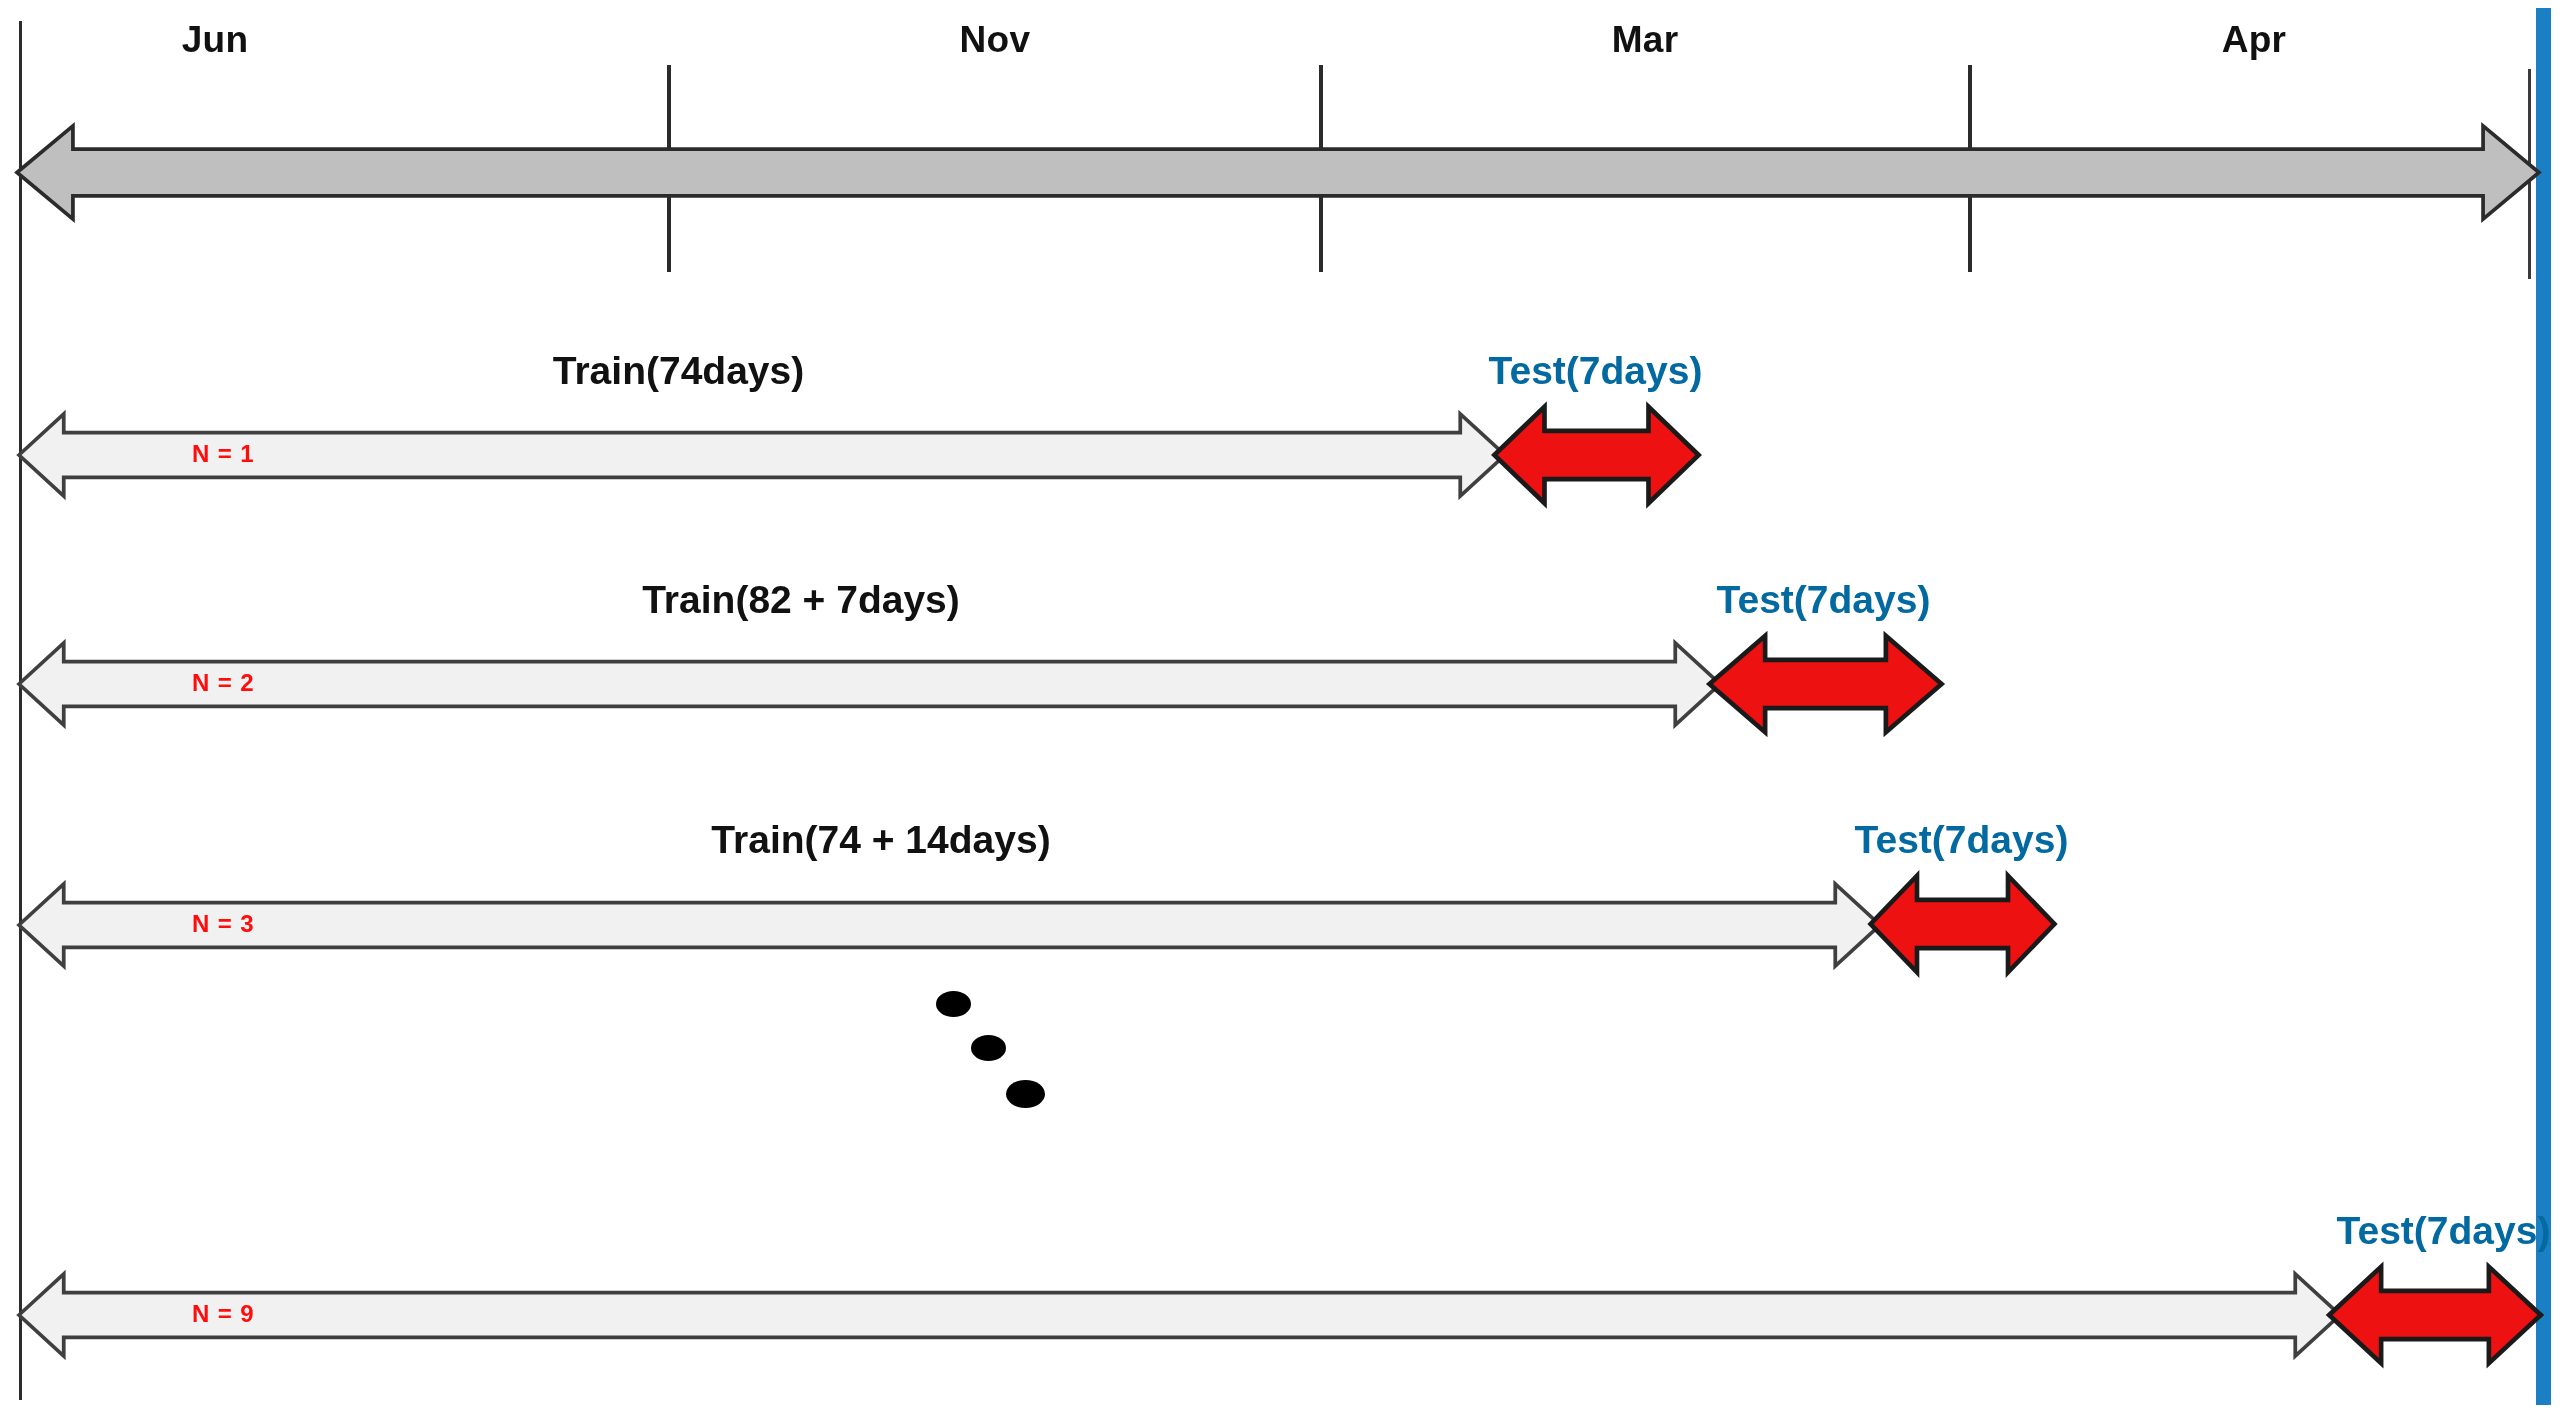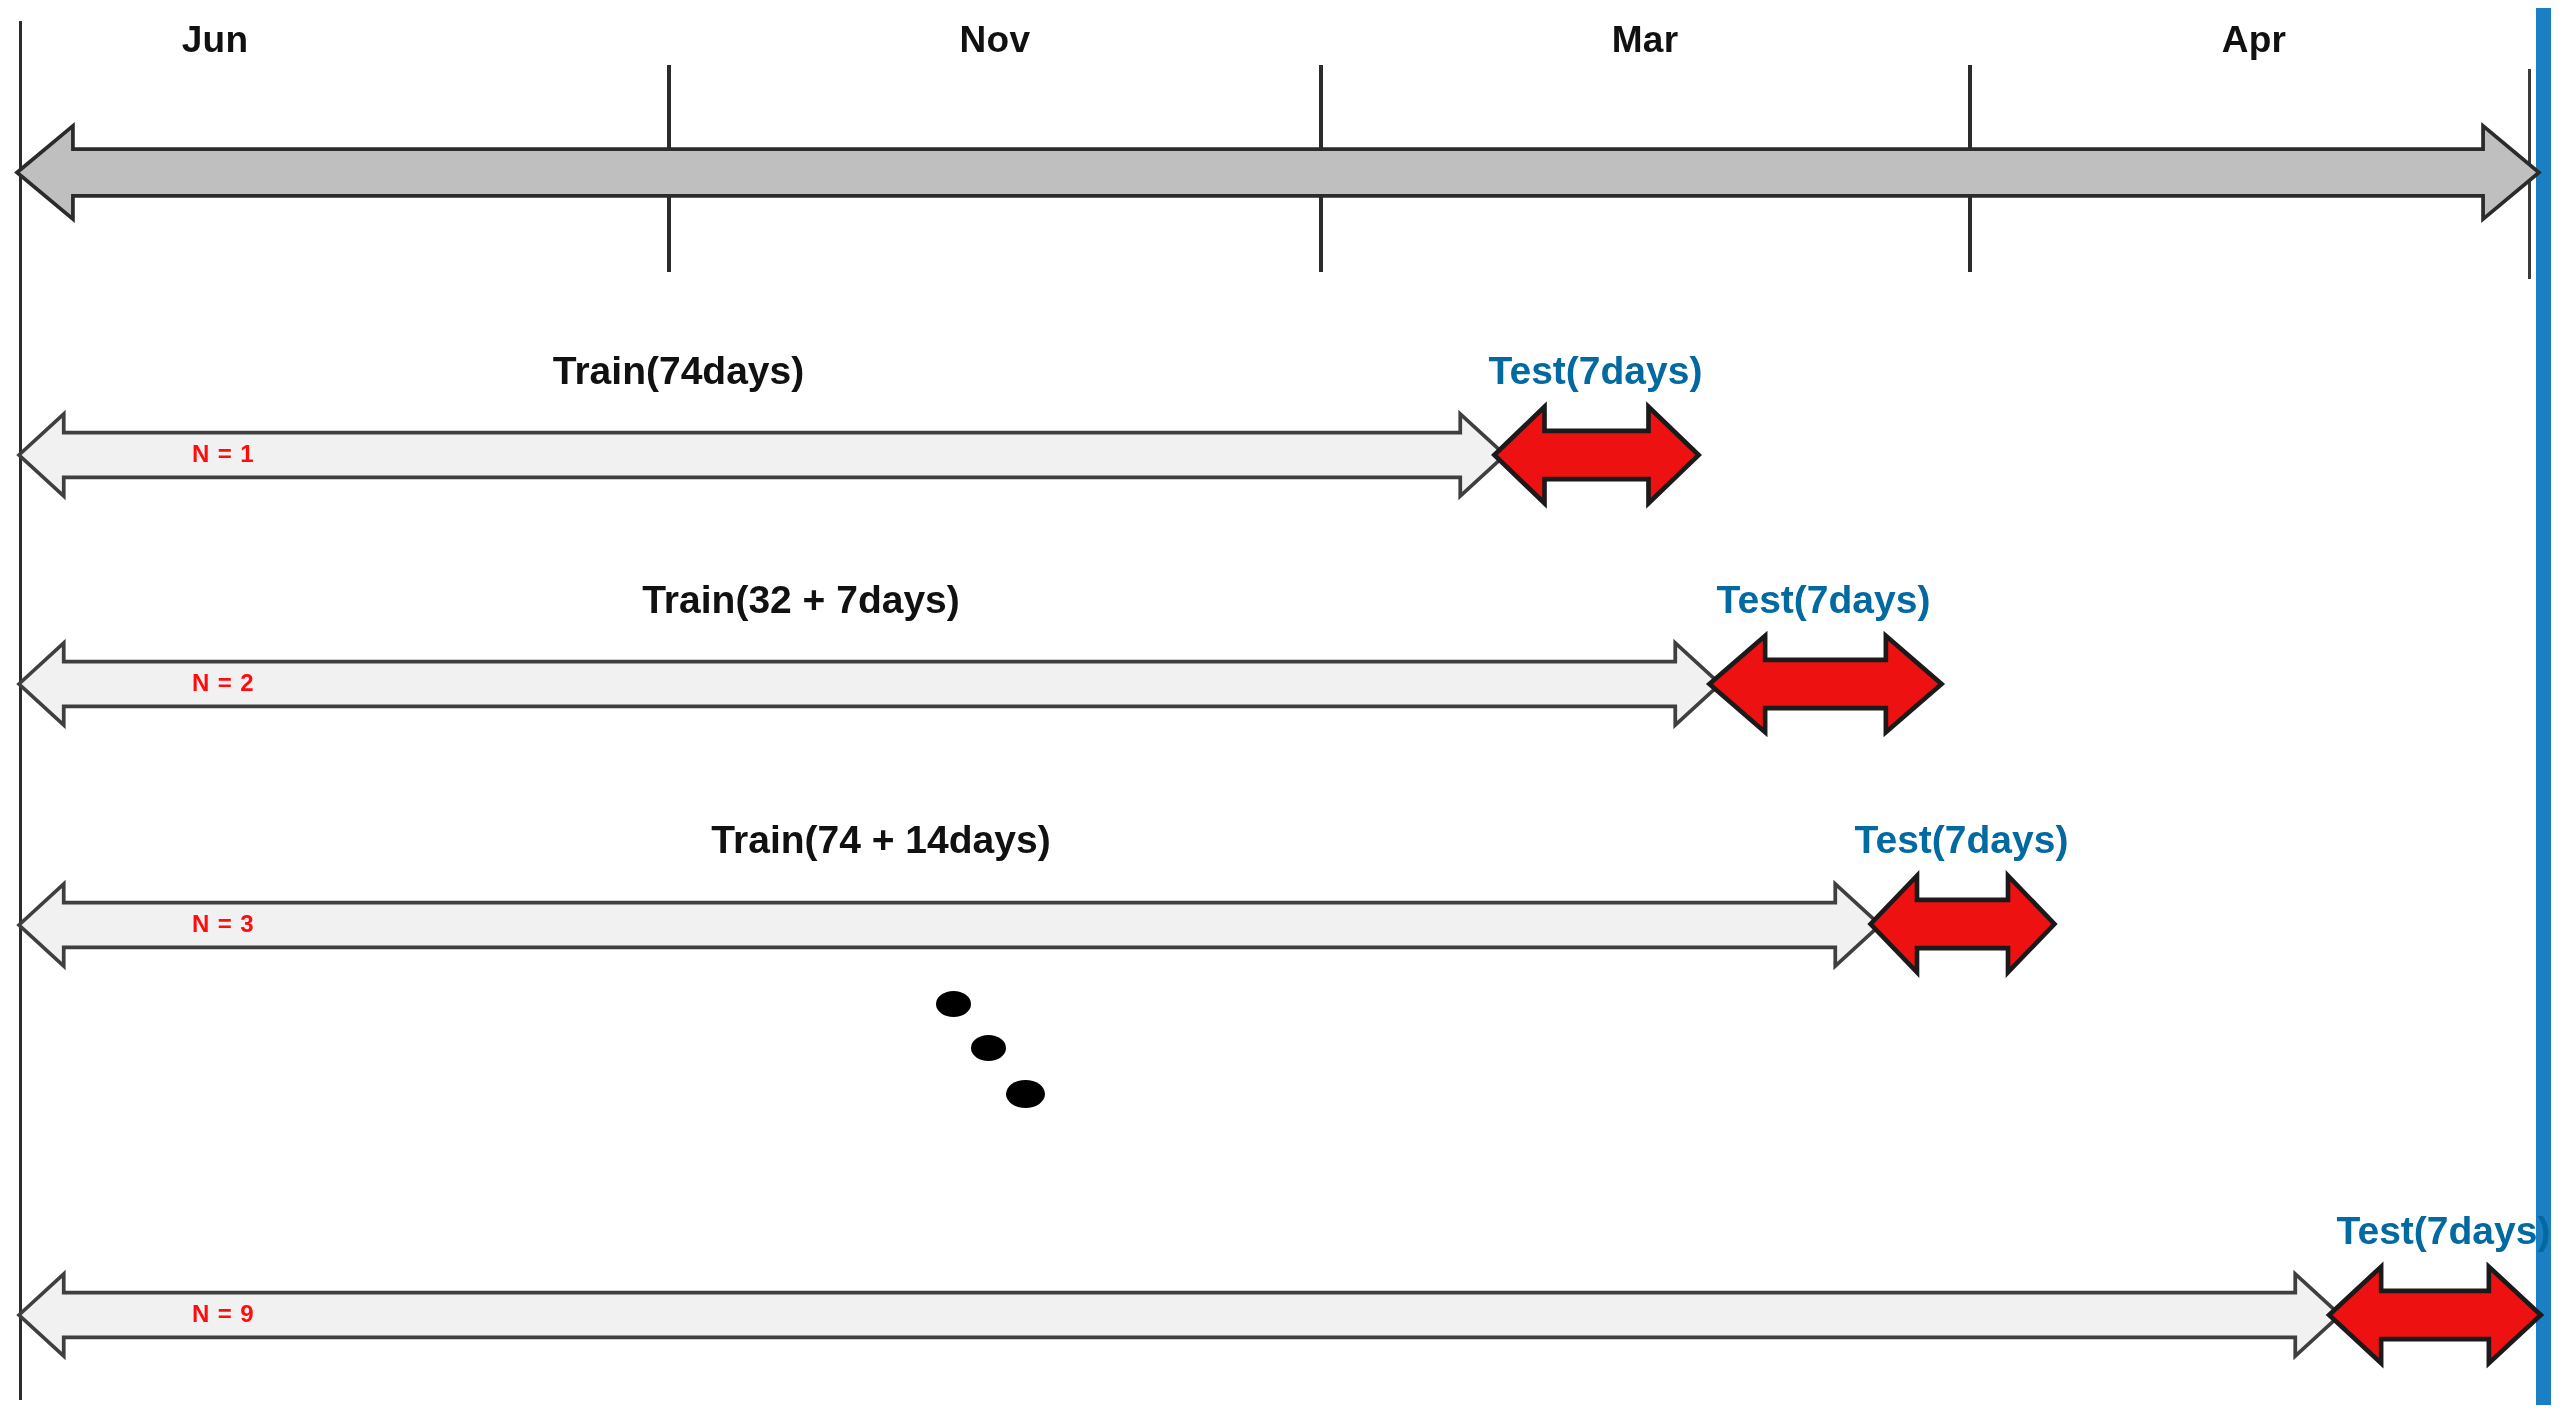--- a/index.html
+++ b/index.html
@@ -116,21 +116,21 @@
   <svg class="arrow-svg" style="left:18.6px; top:412px;" width="1486" height="86" viewBox="0 0 1594 92">
     <polygon points="0,46 48,2 48,22 1546,22 1546,2 1594,46 1546,90 1546,70 48,70 48,90" fill="#f1f1f1" stroke="#3f3f3f" stroke-width="4" stroke-linejoin="miter"></polygon>
   </svg>
 
   <div class="n-label" style="left:166px; top:440px;">N = 1</div>
 
   <svg class="arrow-svg" style="left:1494px; top:403px;" width="205" height="104" viewBox="0 0 220 112">
     <polygon points="0,56 54,4 54,30 166,30 166,4 220,56 166,108 166,82 54,82 54,108" fill="#ee1111" stroke="#1a1a1a" stroke-width="5" stroke-linejoin="miter"></polygon>
   </svg>
 
-  <div class="row-title" style="left:475px; top:578px; width:652px;">Train(32 + 7days)</div>
+  <div class="row-title" style="left:475px; top:578px; width:652px;">Train(82 + 7days)</div>
   <div class="test-title" style="left:1544px; top:578px; width:559px;">Test(7days)</div>
 
   <svg class="arrow-svg" style="left:18.6px; top:641px;" width="1701" height="86" viewBox="0 0 1825 92">
     <polygon points="0,46 48,2 48,22 1777,22 1777,2 1825,46 1777,90 1777,70 48,70 48,90" fill="#f1f1f1" stroke="#3f3f3f" stroke-width="4" stroke-linejoin="miter"></polygon>
   </svg>
 
   <div class="n-label" style="left:166px; top:669px;">N = 2</div>
 
   <svg class="arrow-svg" style="left:1709px; top:632px;" width="233" height="104" viewBox="0 0 250 112">
     <polygon points="0,56 60,4 60,30 190,30 190,4 250,56 190,108 190,82 60,82 60,108" fill="#ee1111" stroke="#1a1a1a" stroke-width="5" stroke-linejoin="miter"></polygon>

